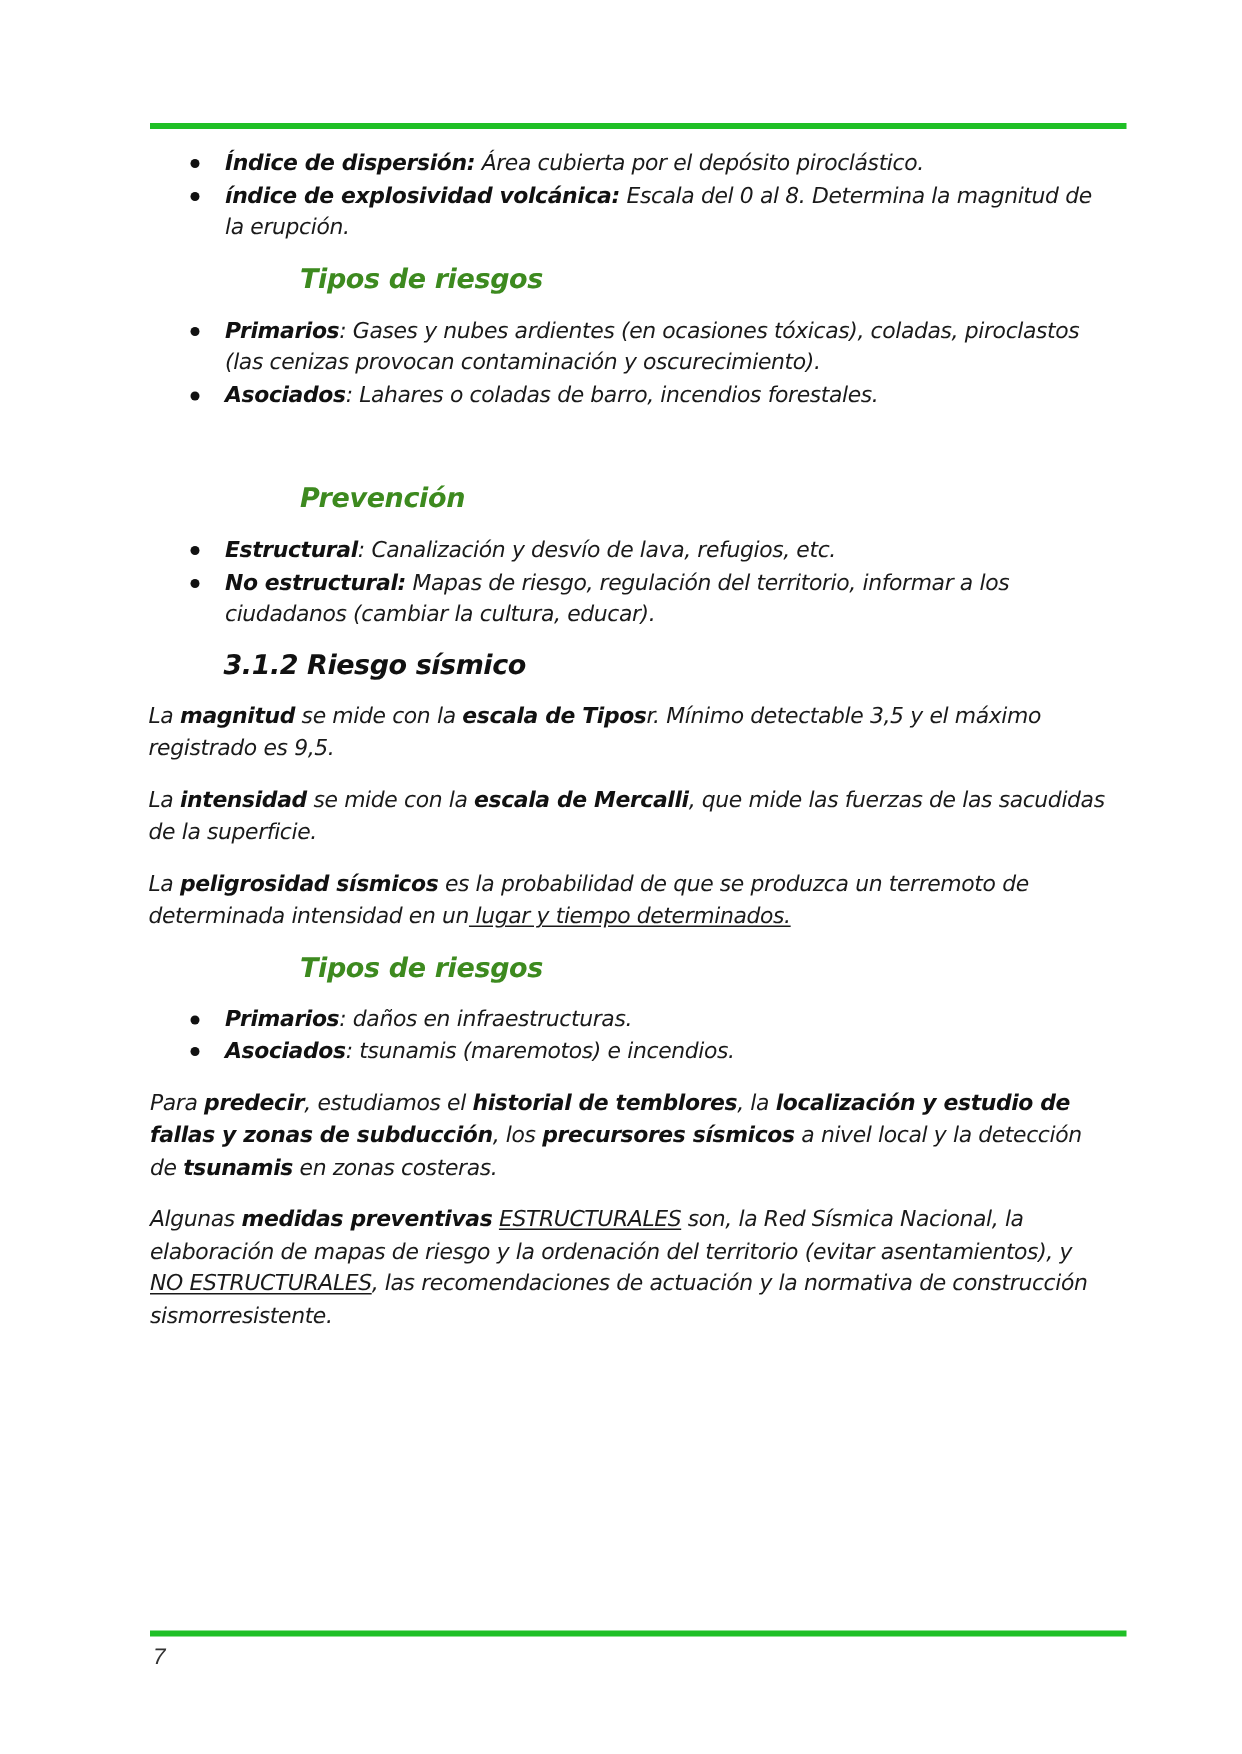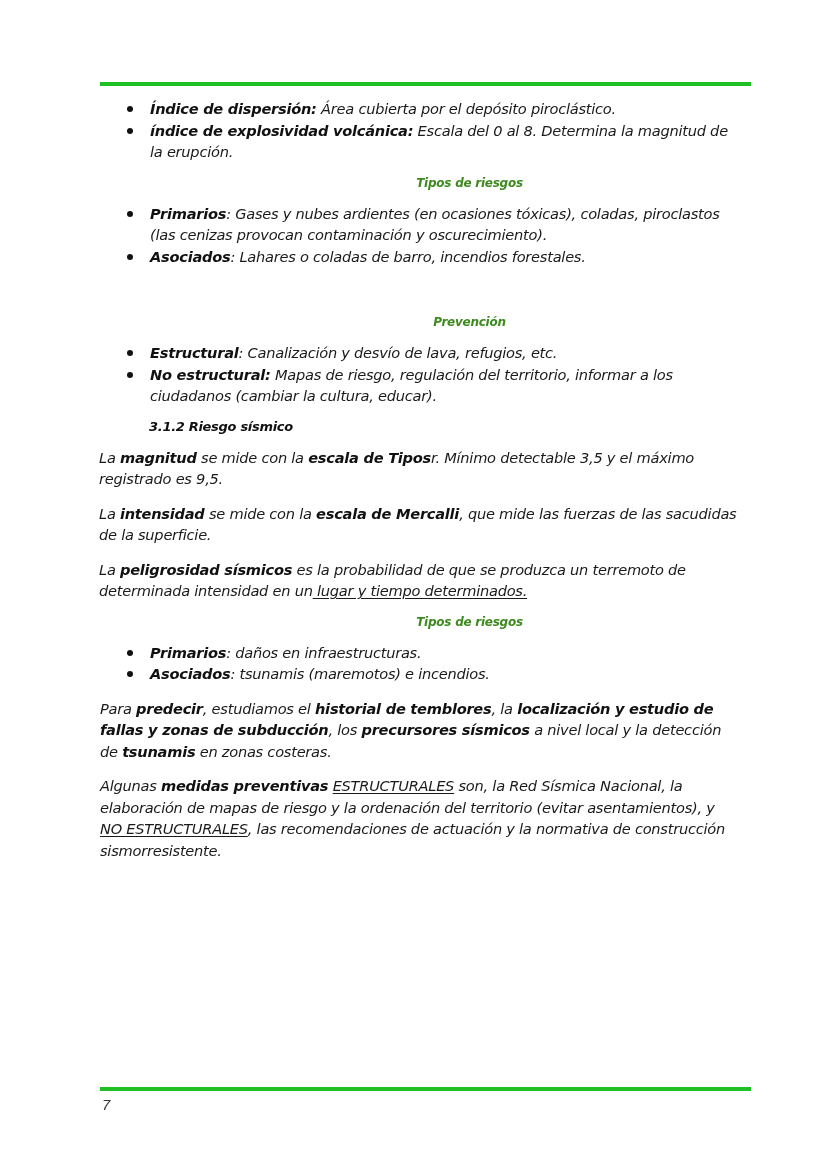--- a/index.html
+++ b/index.html
@@ -23,26 +23,25 @@
   .txt { font-size: 14.6px; line-height: 21.5px; letter-spacing: -0.25px; }
   b { font-weight: bold; color: #111; }
   u { text-decoration: underline; text-underline-offset: 2px; }
   ul.bullets { list-style: none; margin: 0; padding: 0; }
   ul.bullets li { position: relative; padding-left: 51px; }
   ul.bullets li::before {
     content: ""; position: absolute; left: 28px; top: 8px;
     width: 6px; height: 6px; border-radius: 50%; background: #111;
   }
   .green-head {
-    color: #3d8a1f; font-weight: bold; font-size: 12px; letter-spacing: -0.25px;
+    color: #3d8a1f; font-weight: bold; font-size: 18px; letter-spacing: -0.25px;
     padding-left: 101px;
-    text-align: center;
   }
   .section-title {
-    font-weight: bold; font-size: 13px; letter-spacing: -0.3px; padding-left: 50px;
+    font-weight: bold; font-size: 18px; letter-spacing: -0.3px; padding-left: 50px;
     color: #111;
   }
   p { margin: 0; }
 </style>
 </head>
 <body>
 
 <div class="rule top"></div>
 
 <div class="content">

